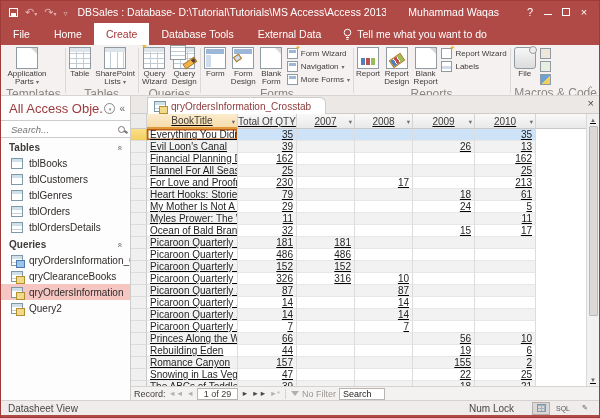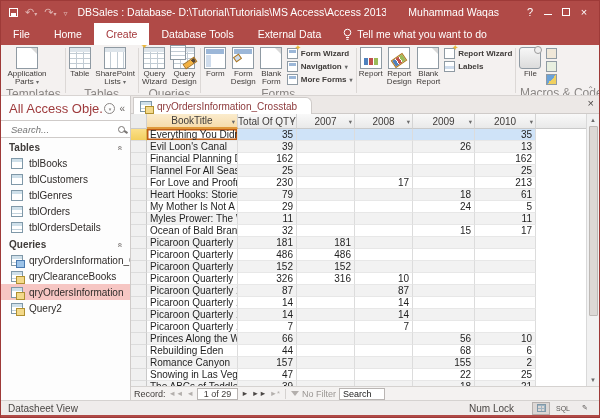--- a/index.html
+++ b/index.html
@@ -27,21 +27,21 @@
 
   
   .ribbon { height:51px; background:#f4f1f0; border-bottom:1px solid #d8d4d2; display:flex; align-items:stretch; padding:1px 2px 0 2px; position:relative; overflow:hidden; flex:none; }
   .rib-group { display:flex; flex-direction:column; }
   .rib-row { flex:1; display:flex; align-items:flex-start; }
   .rib-caption { height:11px; font-size:12px; color:#8a8684; text-align:center; white-space:nowrap; padding:0 3px; }
   .rib-sep { width:1px; background:#dcd8d6; margin:2px 1px; }
   .rib-btn { display:flex; flex-direction:column; align-items:center; padding:1px 2px 0; min-width:27px; max-width:48px; font-size:8px; color:#3f3b39; text-align:center; line-height:1.05; }
   .rib-btn .lbl { margin-top:1px; }
   .rib-small-stack { display:flex; flex-direction:column; justify-content:flex-start; padding-top:1px; }
-  .rib-small { display:flex; align-items:center; gap:3px; font-size:8px; color:#3f3b39; height:13px; white-space:nowrap; padding:0 2px;font-weight:bold; }
+  .rib-small { display:flex; align-items:center; gap:3px; font-size:8px; color:#3f3b39; height:13px; white-space:nowrap; padding:0 2px; }
   .dd9 { font-size:6px; color:#6a6a6a; }
   .rib-collapse { position:absolute; right:5px; bottom:1px; color:#8a8684; font-size:8px; }
 
   
   .ico { width:22px; height:22px; position:relative; flex:none; border:1px solid #8f9aa3; background:#fff; }
   .grid-bg { background-image: linear-gradient(#dde4ea 0 4px, transparent 4px),
     repeating-linear-gradient(0deg, transparent 0 4px, #c2ccd4 4px 5px),
     repeating-linear-gradient(90deg, transparent 0 6px, #c2ccd4 6px 7px); }
   .cols-bg { background-image: linear-gradient(#dde4ea 0 4px, transparent 4px),
     repeating-linear-gradient(90deg, transparent 0 5.5px, #c2ccd4 5.5px 6.5px); }
@@ -83,26 +83,26 @@
   .nav-item.selected { background:#f6c6c3; }
   .nico { width:12px; height:11px; border:1px solid #7f98a8; background:#fff; flex:none; position:relative; }
   .nico::before { content:""; position:absolute; inset:0; background-image:
     linear-gradient(#cfe0ea 0 3px, transparent 3px),
     repeating-linear-gradient(0deg, transparent 0 2.5px, #c2d2dc 2.5px 3.2px); }
   .nico-query::after { content:""; position:absolute; right:-3px; bottom:-3px; width:7px; height:6px; background:#f3d98a; border:1px solid #b09030; }
   .nico-xtab::after { content:""; position:absolute; right:-3px; bottom:-3px; width:7px; height:6px; background:#9cc3e8; border:1px solid #4a7ab0; }
 
   
   .content { flex:1; display:flex; flex-direction:column; min-width:0; background:#ece8e6; }
-  .tabstrip { height:18px; flex:none; display:flex; align-items:flex-end; background:#ece8e6; border-bottom:1px solid #cfcbc9; position:relative; padding-left:2px; }
+  .tabstrip { height:18px; flex:none; display:flex; align-items:flex-end; background:#ece8e6; border-bottom:1px solid #cfcbc9; position:relative; padding-left:16px; }
   .doc-tab { display:flex; align-items:center; gap:5px; background:#fff; border:1px solid #cfcbc9; border-bottom:none; height:17px; margin-bottom:-1px; padding:0 14px 0 6px; font-size:10px; color:#8d3a3c; white-space:nowrap; border-top-right-radius:6px; }
   .tab-close { position:absolute; right:5px; top:2px; color:#4a4644; font-size:11px; line-height:1; }
 
   
-  .datasheet { flex:1; min-height:0; background:#4c1d95; display:flex; }
+  .datasheet { flex:1; min-height:0; background:#4c1d95; display:flex;text-decoration:underline; }
   .ds-grid { flex:1; min-width:0; overflow:hidden; display:flex; flex-direction:column; }
   .ds-headrow { display:flex; height:15px; flex:none; }
   .ds-corner { width:16px; flex:none; background:#ececec; border-right:1px solid #cfcfcf; border-bottom:1px solid #c9c9c9; }
   .ds-h { background:linear-gradient(#f9f9f9,#e9e9e9); border-right:1px solid #d4d4d4; border-bottom:1px solid #c9c9c9; font-size:10px; color:#3f3b39; display:flex; align-items:center; justify-content:center; position:relative; flex:none; white-space:nowrap; }
   .ds-h .dd { position:absolute; right:2px; top:4px; font-size:6.5px; color:#6a6a6a; }
   .ds-h.active { background:linear-gradient(#fbeccd,#f6dcab); border-bottom:2px solid #e09a3c; }
   .ds-hfill { flex:1; background:linear-gradient(#f9f9f9,#e9e9e9); border-bottom:1px solid #c9c9c9; }
   .ds-body { flex:1; overflow:hidden; }
   .ds-row { display:flex; height:12px; line-height:11px; font-size:10px; color:#1f1f1f; }
   .sel-cell { width:16px; flex:none; background:#f0f0f0; border-right:1px solid #c9c9c9; border-bottom:1px solid #dcdcdc; }
@@ -273,20 +273,21 @@
               <div class="rib-small">
                 <div class="sico sico-wiz"></div>
                 <span>Report Wizard</span>
               </div>
               <div class="rib-small">
                 <div class="sico sico-labels"></div>
                 <span>Labels</span>
               </div>
             </div>
           </div>
+          <div class="rib-caption">Reports</div>
         </div>
         <div class="rib-sep"></div>
         <div class="rib-group">
           <div class="rib-row">
             <div class="rib-btn">
               <div class="ico macro-bg"></div>
               <span class="lbl">File</span>
             </div>
             <div class="rib-small-stack">
               <div class="rib-small">
@@ -585,21 +586,21 @@
                 <div class="cell c-y2 num">56</div>
                 <div class="cell c-y3 num">10</div>
                 <div class="ds-fillcell"></div>
               </div>
               <div class="ds-row">
                 <div class="sel-cell"></div>
                 <div class="cell c-title">Rebuilding Eden</div>
                 <div class="cell c-total num">44</div>
                 <div class="cell c-y0 num"></div>
                 <div class="cell c-y1 num"></div>
-                <div class="cell c-y2 num">68</div>
+                <div class="cell c-y2 num">19</div>
                 <div class="cell c-y3 num">6</div>
                 <div class="ds-fillcell"></div>
               </div>
               <div class="ds-row alt">
                 <div class="sel-cell"></div>
                 <div class="cell c-title">Romance Canyon</div>
                 <div class="cell c-total num">157</div>
                 <div class="cell c-y0 num"></div>
                 <div class="cell c-y1 num"></div>
                 <div class="cell c-y2 num">155</div>

